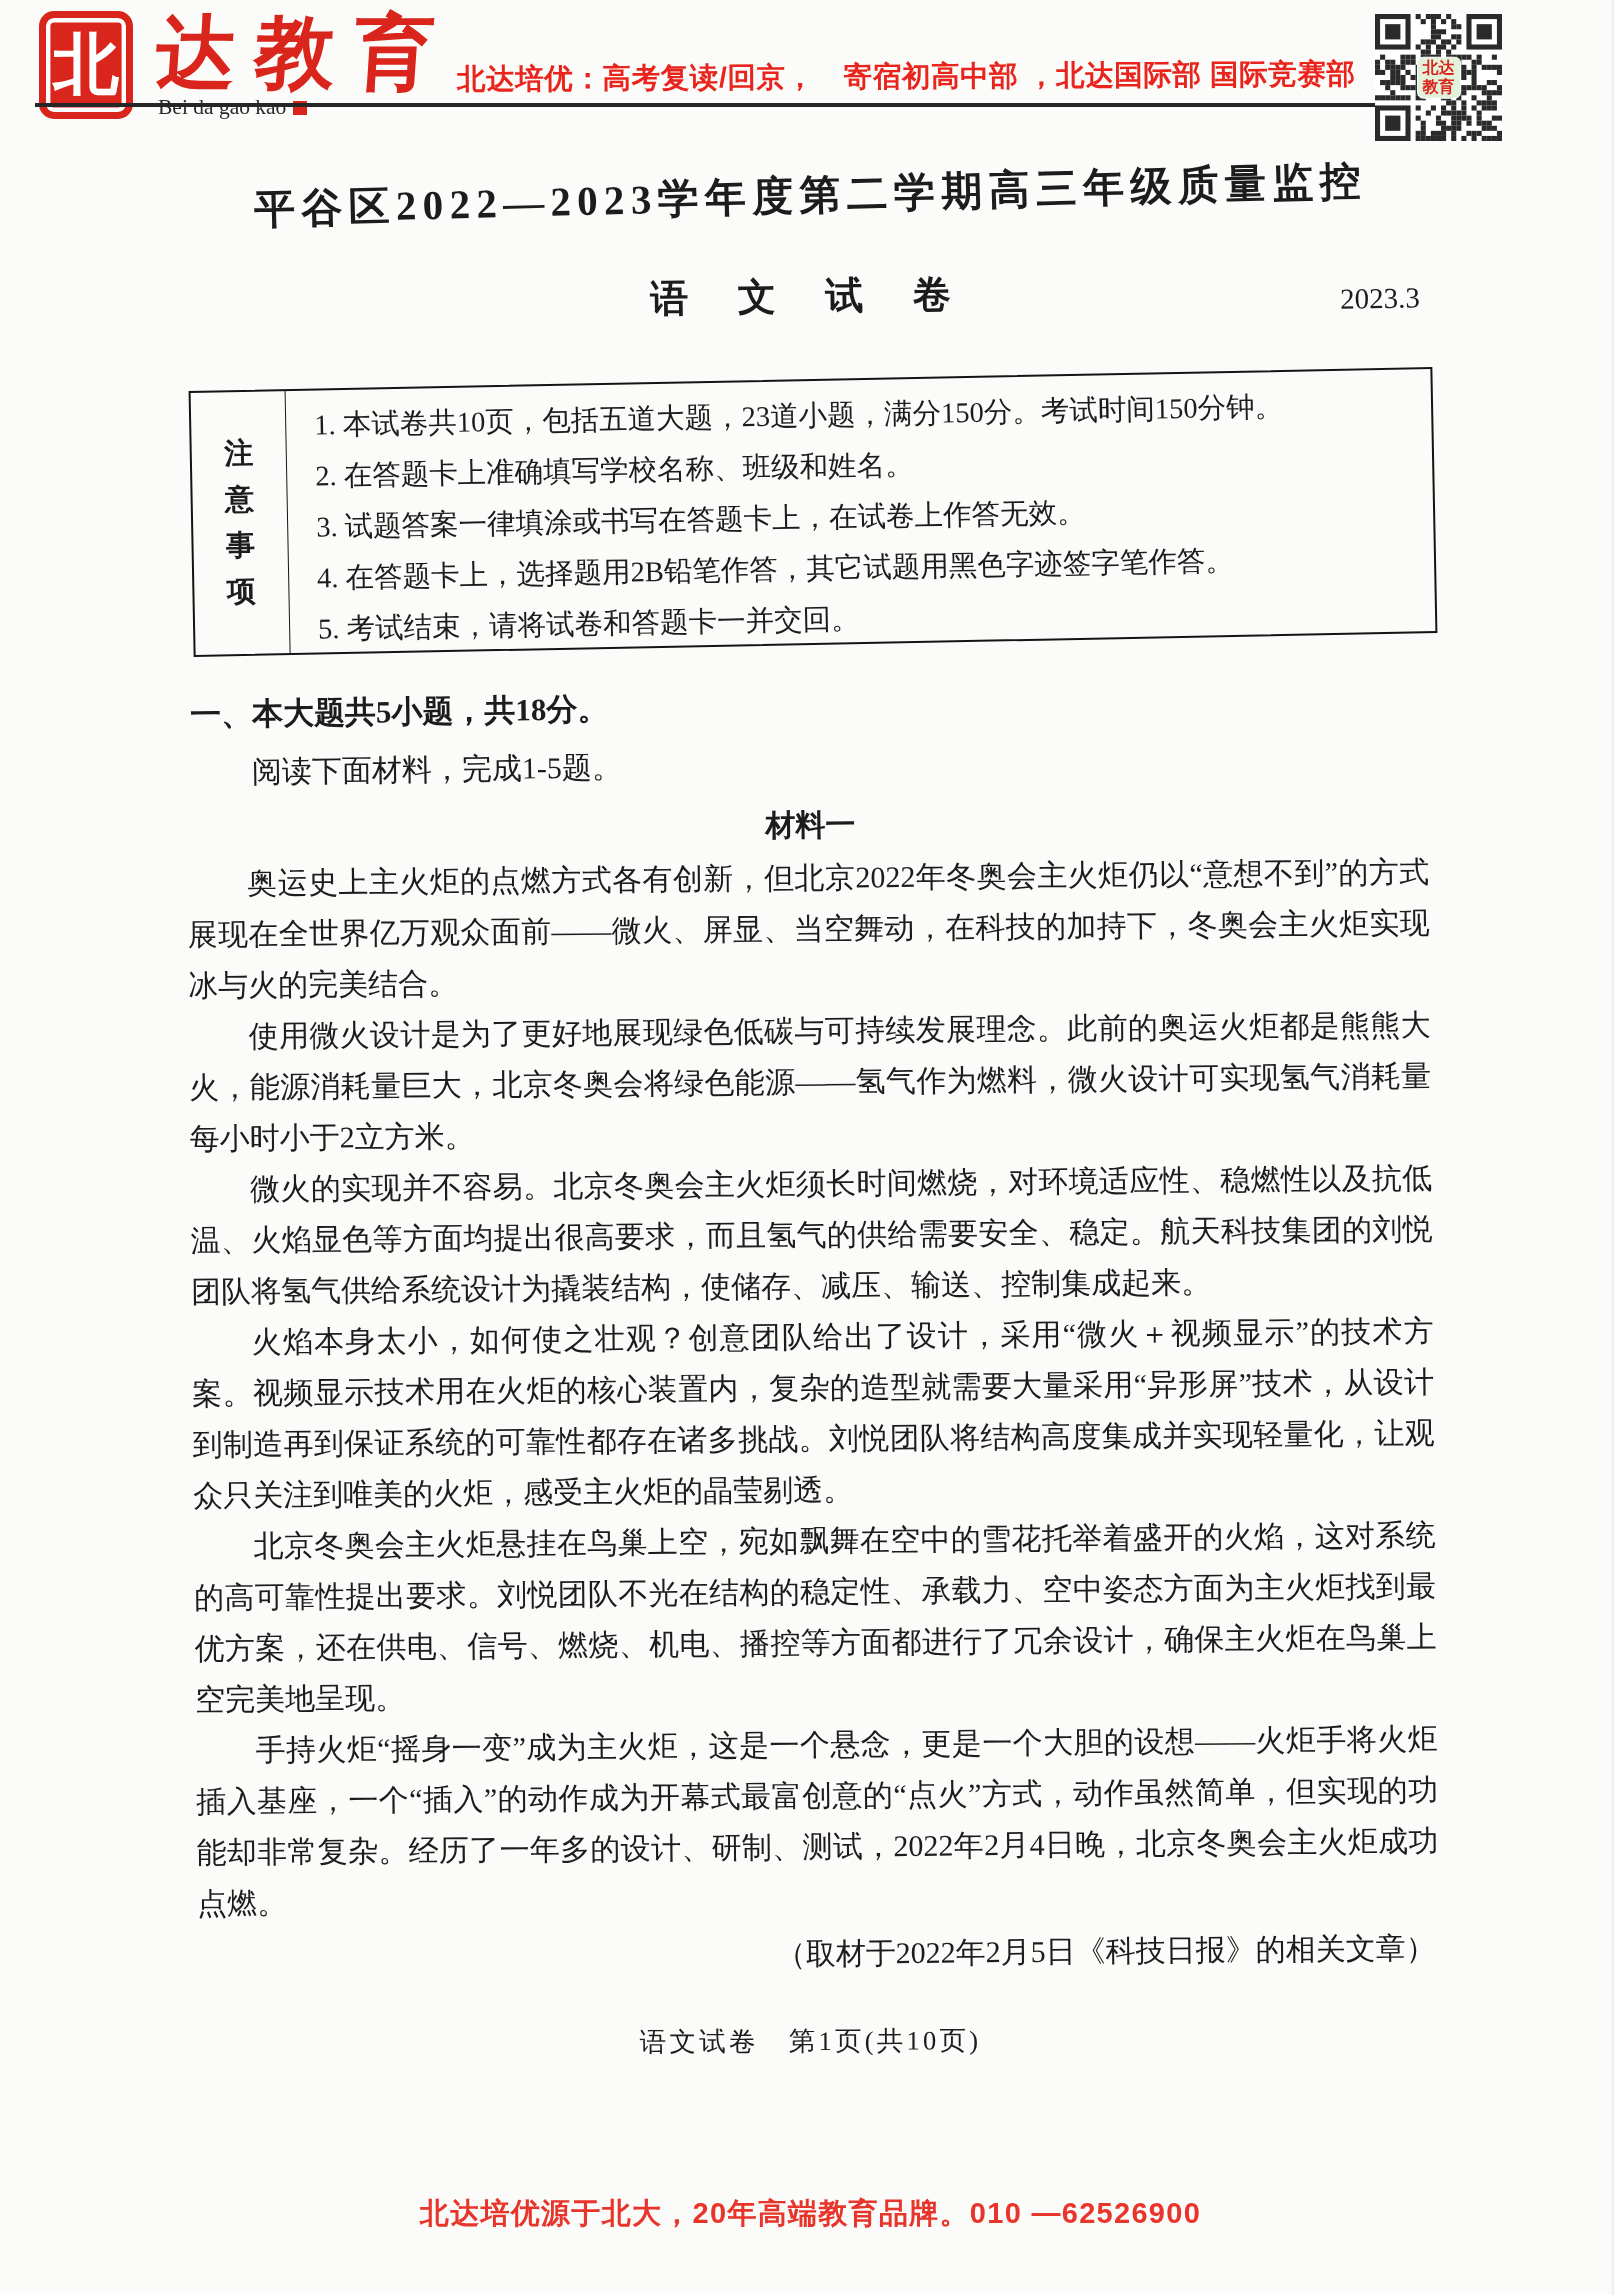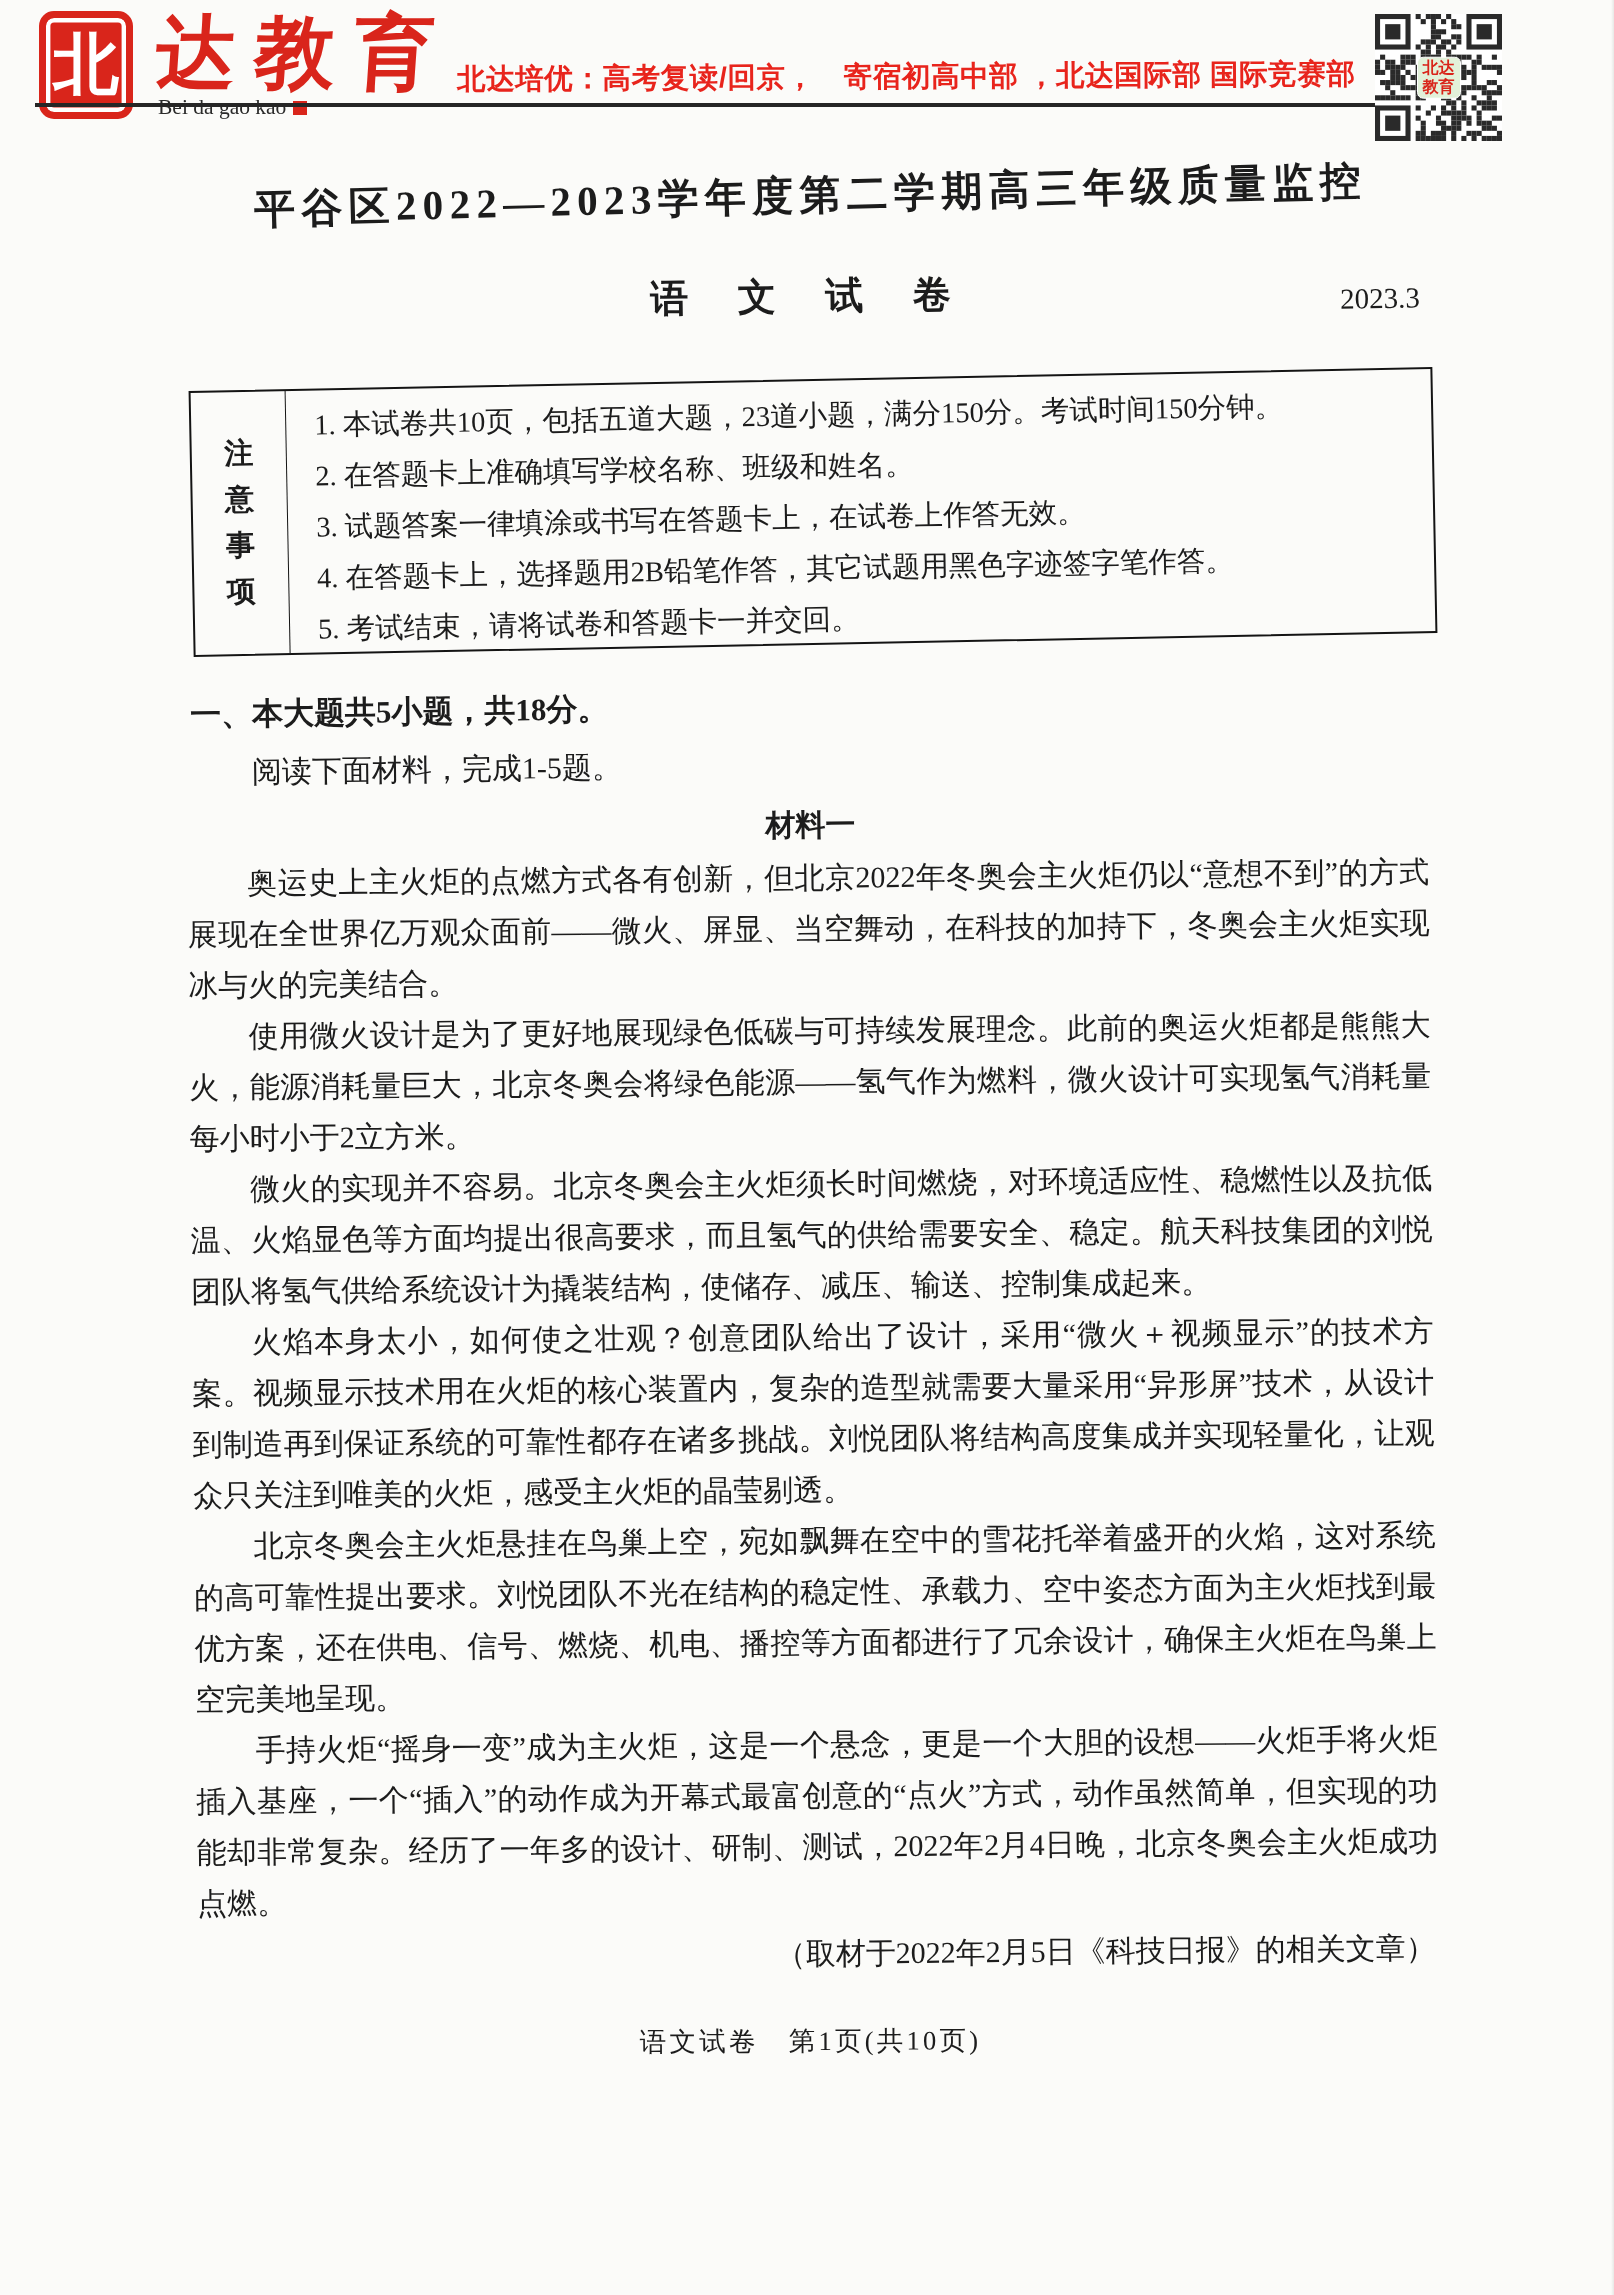--- a/index.html
+++ b/index.html
@@ -372,15 +372,16 @@
     <p>奥运史上主火炬的点燃方式各有创新，但北京2022年冬奥会主火炬仍以“意想不到”的方式展现在全世界亿万观众面前——微火、屏显、当空舞动，在科技的加持下，冬奥会主火炬实现冰与火的完美结合。</p>
     <p>使用微火设计是为了更好地展现绿色低碳与可持续发展理念。此前的奥运火炬都是熊熊大火，能源消耗量巨大，北京冬奥会将绿色能源——氢气作为燃料，微火设计可实现氢气消耗量每小时小于2立方米。</p>
     <p>微火的实现并不容易。北京冬奥会主火炬须长时间燃烧，对环境适应性、稳燃性以及抗低温、火焰显色等方面均提出很高要求，而且氢气的供给需要安全、稳定。航天科技集团的刘悦团队将氢气供给系统设计为撬装结构，使储存、减压、输送、控制集成起来。</p>
     <p>火焰本身太小，如何使之壮观？创意团队给出了设计，采用“微火＋视频显示”的技术方案。视频显示技术用在火炬的核心装置内，复杂的造型就需要大量采用“异形屏”技术，从设计到制造再到保证系统的可靠性都存在诸多挑战。刘悦团队将结构高度集成并实现轻量化，让观众只关注到唯美的火炬，感受主火炬的晶莹剔透。</p>
     <p>北京冬奥会主火炬悬挂在鸟巢上空，宛如飘舞在空中的雪花托举着盛开的火焰，这对系统的高可靠性提出要求。刘悦团队不光在结构的稳定性、承载力、空中姿态方面为主火炬找到最优方案，还在供电、信号、燃烧、机电、播控等方面都进行了冗余设计，确保主火炬在鸟巢上空完美地呈现。</p>
     <p>手持火炬“摇身一变”成为主火炬，这是一个悬念，更是一个大胆的设想——火炬手将火炬插入基座，一个“插入”的动作成为开幕式最富创意的“点火”方式，动作虽然简单，但实现的功能却非常复杂。经历了一年多的设计、研制、测试，2022年2月4日晚，北京冬奥会主火炬成功点燃。</p>
     <p class="attribution">（取材于2022年2月5日《科技日报》的相关文章）</p>
   </div>
 
   <div class="page-footer">语文试卷　第1页(共10页)</div>
+  <div class="brand-footer">北达培优源于北大，20年高端教育品牌。010 —62526900</div>
 
 </div>
 
 
 </body></html>

